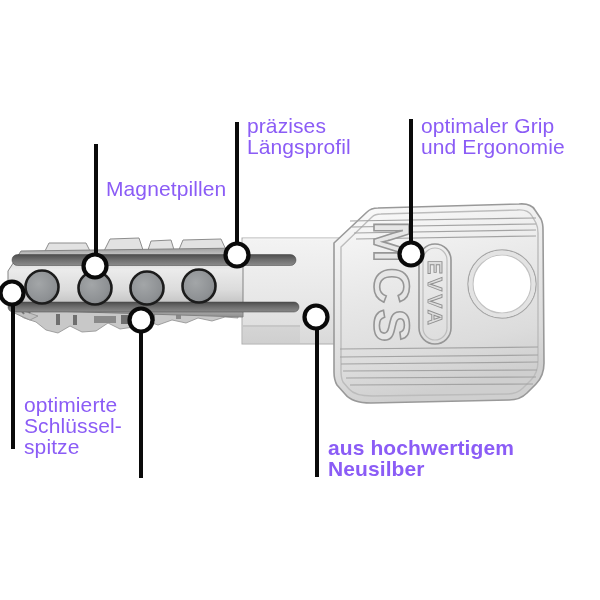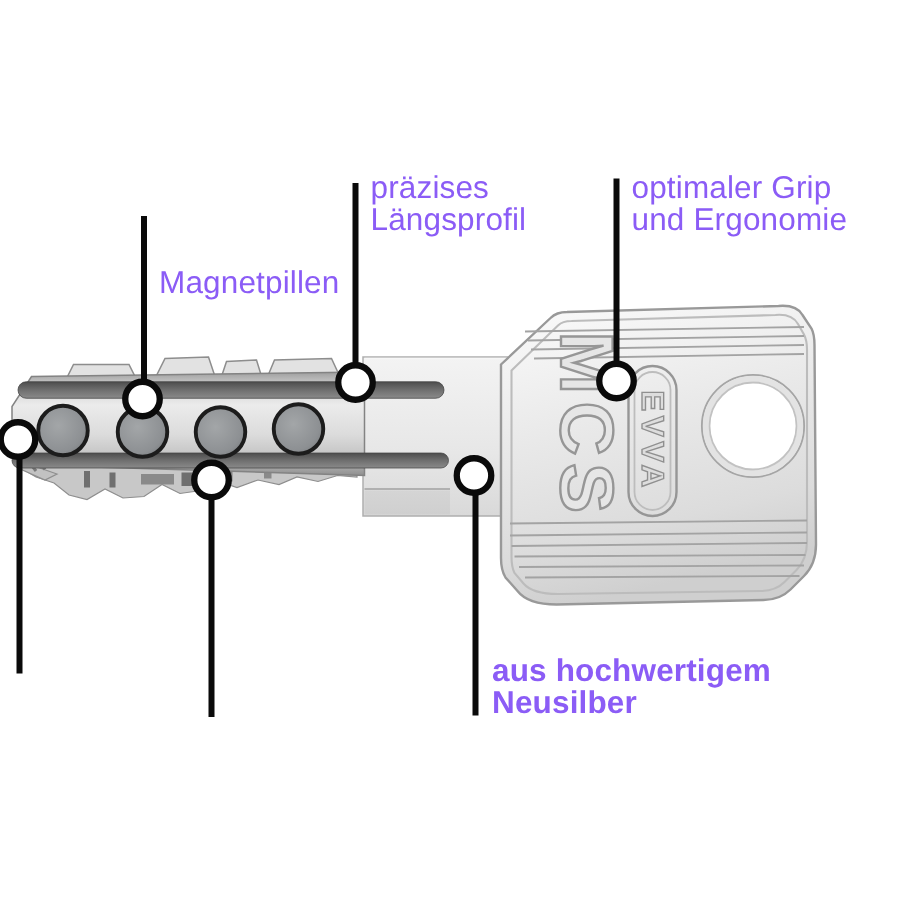--- a/index.html
+++ b/index.html
@@ -157,16 +157,19 @@
       <circle cx="141" cy="320" r="11.5"></circle>
       <circle cx="316" cy="317" r="11.5"></circle>
     </g>
   </svg>
 
   <div class="label" style="left:106px; top:141px;margin-top:37px;">Magnetpillen</div>
   <div class="label" style="left:247px; top:115px;">präzises
 Längsprofil</div>
   <div class="label" style="left:421px; top:115px;">optimaler Grip
 und Ergonomie</div>
+  <div class="label" style="left:24px;  top:394px;">optimierte
+Schlüssel-
+spitze</div>
   <div class="label" style="left:328px; top:437px;font-weight:bold;">aus hochwertigem
 Neusilber</div>
 
 </div>
 
 </body></html>

